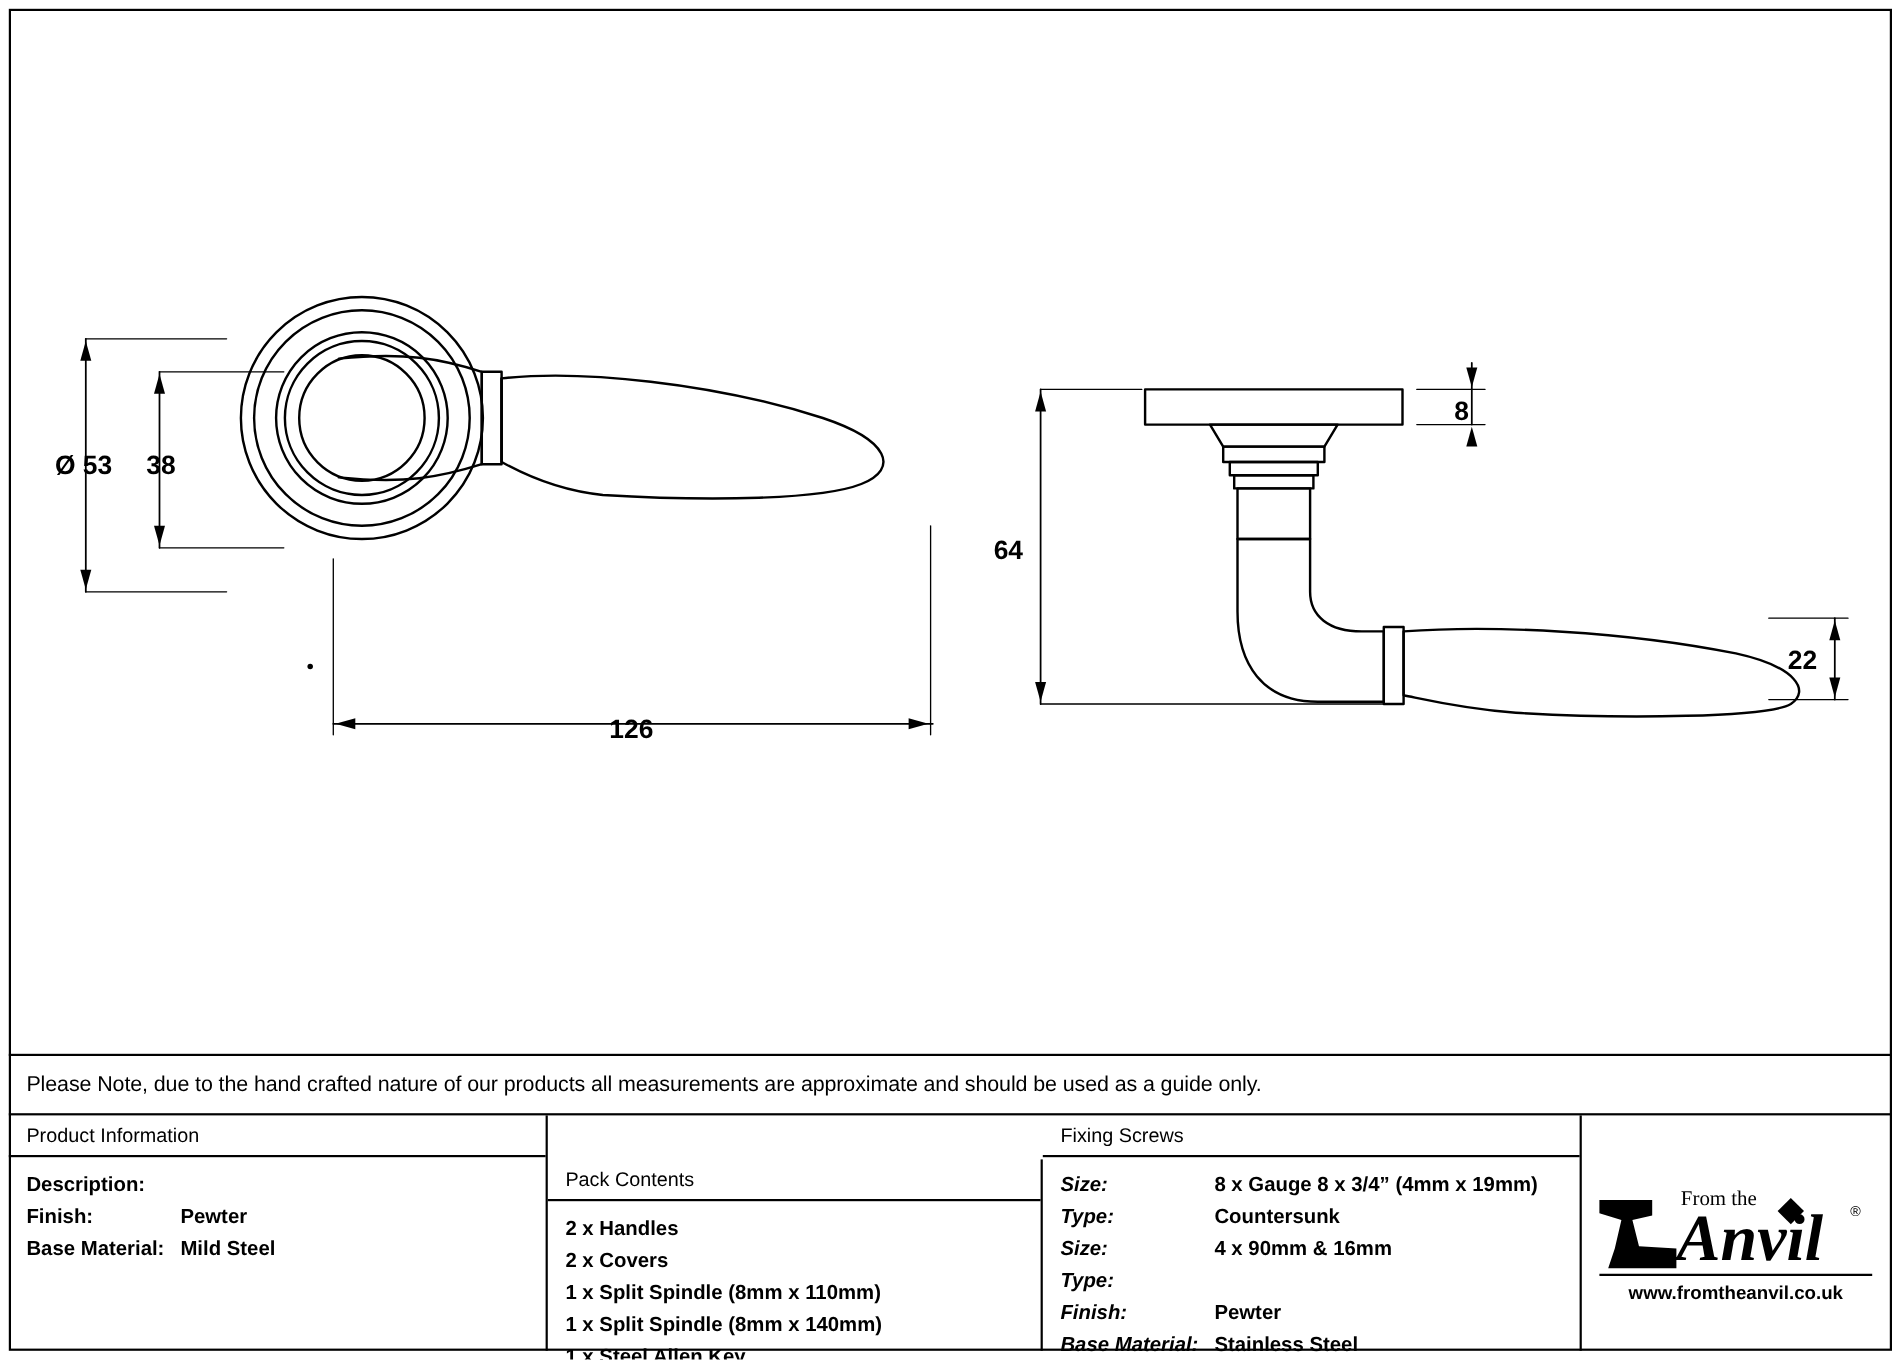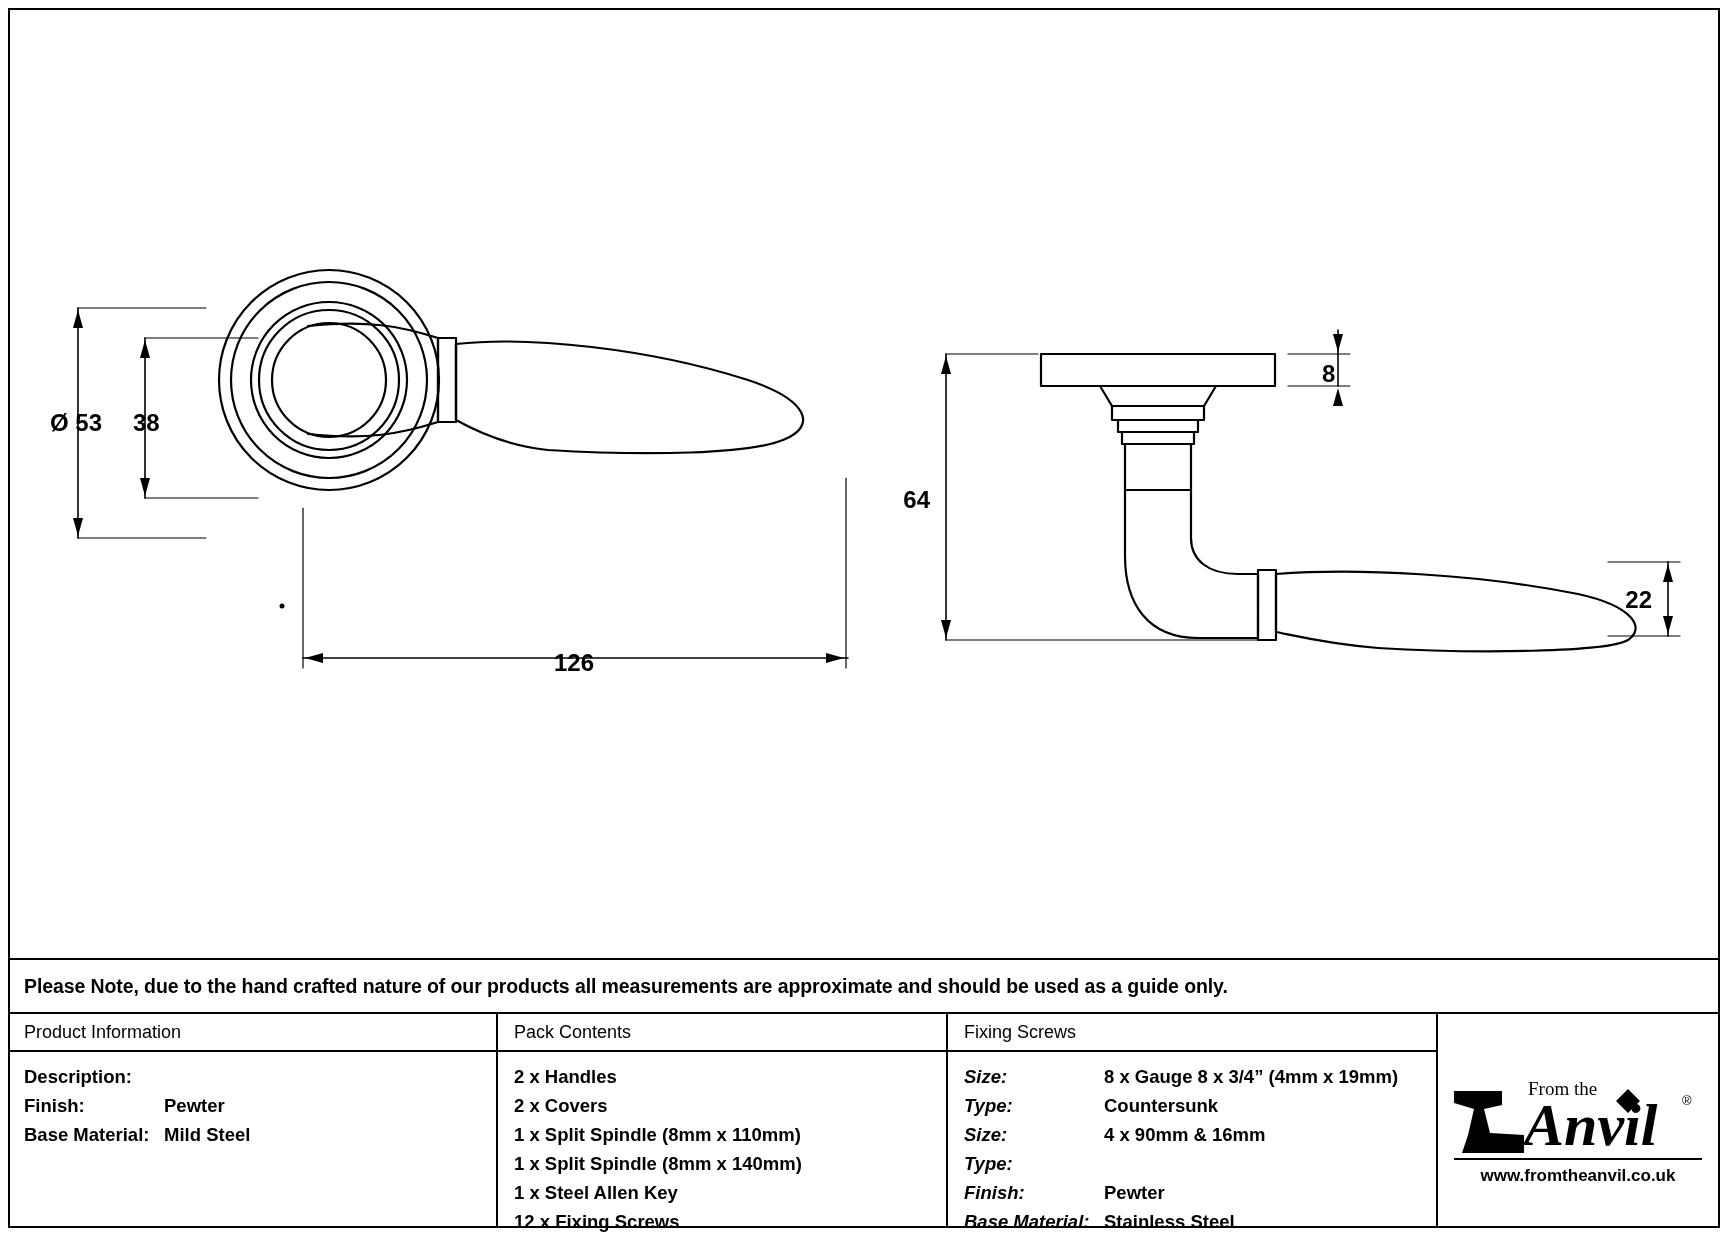--- a/index.html
+++ b/index.html
@@ -45,39 +45,39 @@
     width: 1712px;
     height: 54px;
     border-top: 2px solid #000;
     box-sizing: border-box;
     display: flex;
     align-items: center;
   }
   .note-text {
     padding-left: 16px;
     font-size: 19.5px;
-    font-weight: bold;
+    font-weight: normal;
     letter-spacing: -0.1px;
   }
   .tables {
     position: absolute;
     left: 8px;
     top: 1012px;
     width: 1712px;
     height: 216px;
     border-top: 2px solid #000;
     box-sizing: border-box;
     display: flex;
   }
   .col {
     box-sizing: border-box;
     position: relative;
   }
   .col-product { width: 490px; border-right: 2px solid #000; }
-  .col-pack    { width: 450px; border-right: 2px solid #000; }
+  .col-pack    { width: 450px; border-right: 2px solid #000; margin-top: 40px; }
   .col-screws  { width: 490px; border-right: 2px solid #000; }
   .col-logo    { width: 280px; }
 
   .col-header {
     height: 38px;
     border-bottom: 2px solid #000;
     display: flex;
     align-items: center;
     padding-left: 16px;
     font-size: 18px;

